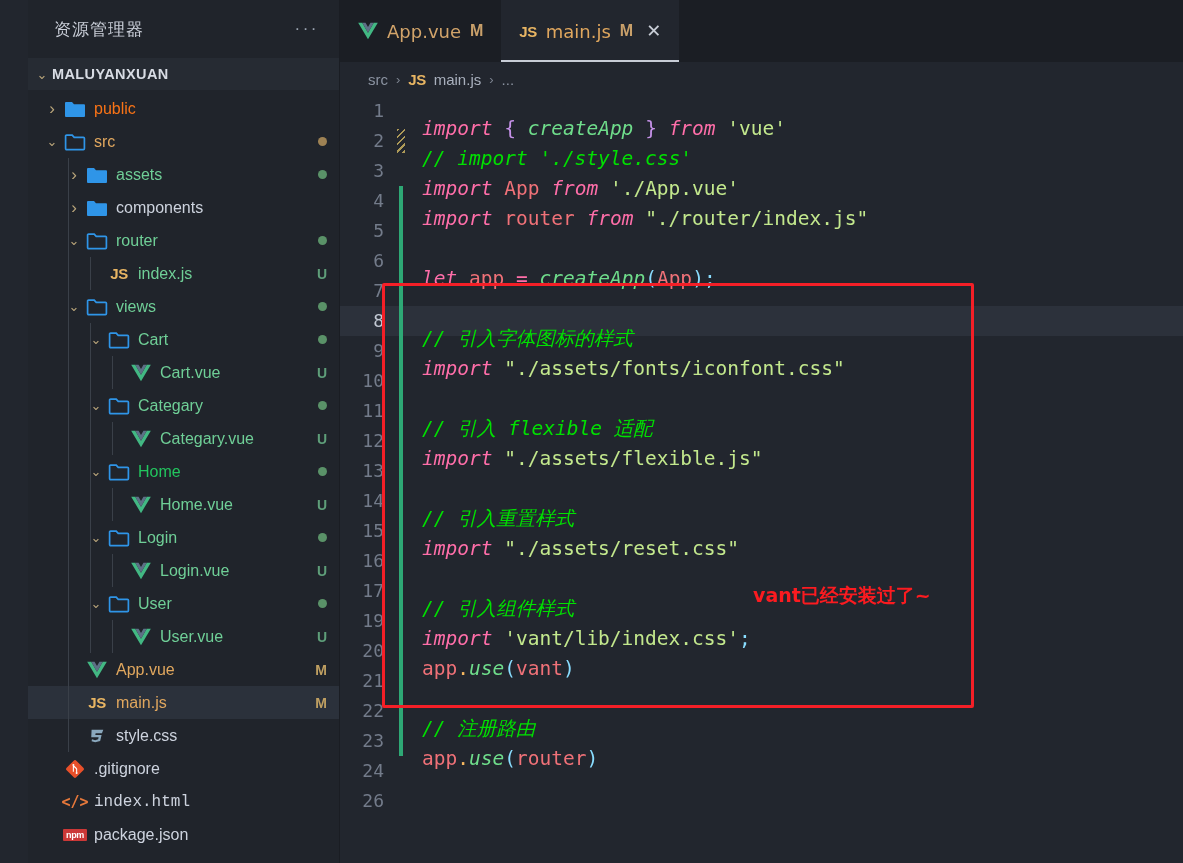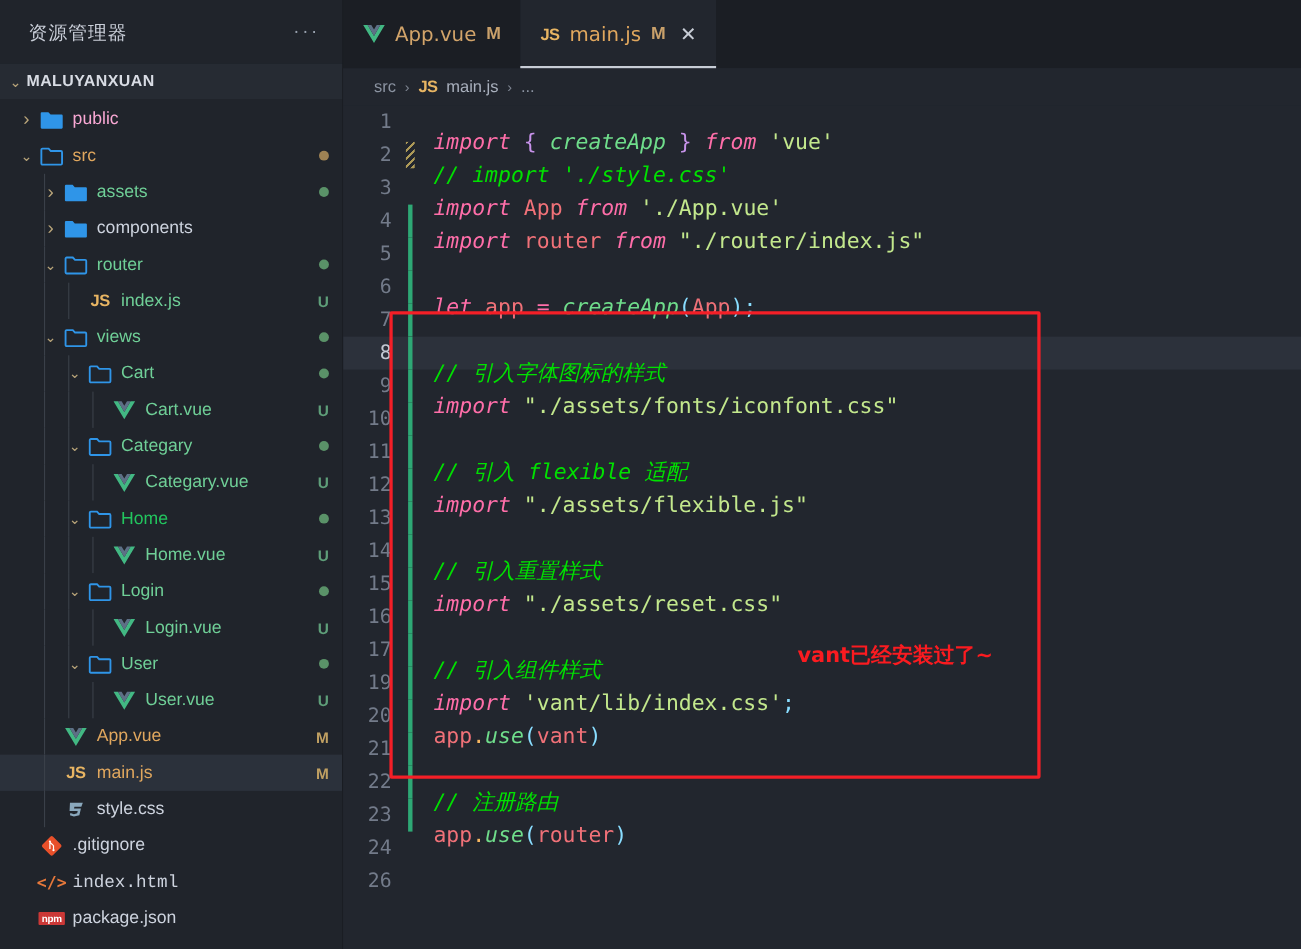--- a/index.html
+++ b/index.html
@@ -2,21 +2,21 @@
 <html><head>
 <meta charset="utf-8">
 <style>
   * { box-sizing: border-box; margin: 0; padding: 0; }
   html, body {
     width: 1183px; height: 863px;
     background: #22262e;
     font-family: "Liberation Sans", sans-serif;
     overflow: hidden;
   }
-  .app { display: flex; width: 1183px; height: 863px; }
+  .app { display: flex; width: 1183px; height: 863px; padding-left: 28px; }
 
   
   .sidebar {
     width: 312px; height: 863px;
     background: #20242b;
     display: flex; flex-direction: column;
     flex: 0 0 312px;
     border-right: 1px solid #1a1d23;
   }
   .sb-header {
@@ -186,21 +186,21 @@
     </div>
     <div class="tree" id="tree">
         <div class="row">
           <span style="flex: 0 0 14px;"></span>
           <span class="chev" style="font-size: 17px;">›</span>
           <span class="icon-wrap">
             <svg class="fi" width="22" height="18" viewBox="0 0 22 18">
               <path d="M1 3a1 1 0 011-1h6l2 2.2h10a1 1 0 011 1V16a1 1 0 01-1 1H2a1 1 0 01-1-1z" fill="#2f95e8"></path>
             </svg>
           </span>
-          <span class="lbl" style="color: #f9a8d4;">public</span>
+          <span class="lbl" style="color: #f97316;">public</span>
         </div>
         <div class="row">
           <span style="flex: 0 0 14px;"></span>
           <span class="chev">⌄</span>
           <span class="icon-wrap">
             <svg class="fi" width="22" height="18" viewBox="0 0 22 18">
               <path d="M1.6 3.1a1 1 0 011-1h5.6l2 2.2h9.2a1 1 0 011 1V15.6a1 1 0 01-1 1H2.6a1 1 0 01-1-1z" fill="none" stroke="#2f95e8" stroke-width="1.7"></path>
             </svg>
           </span>
           <span class="lbl" style="color: rgb(224, 167, 94);">src</span>

